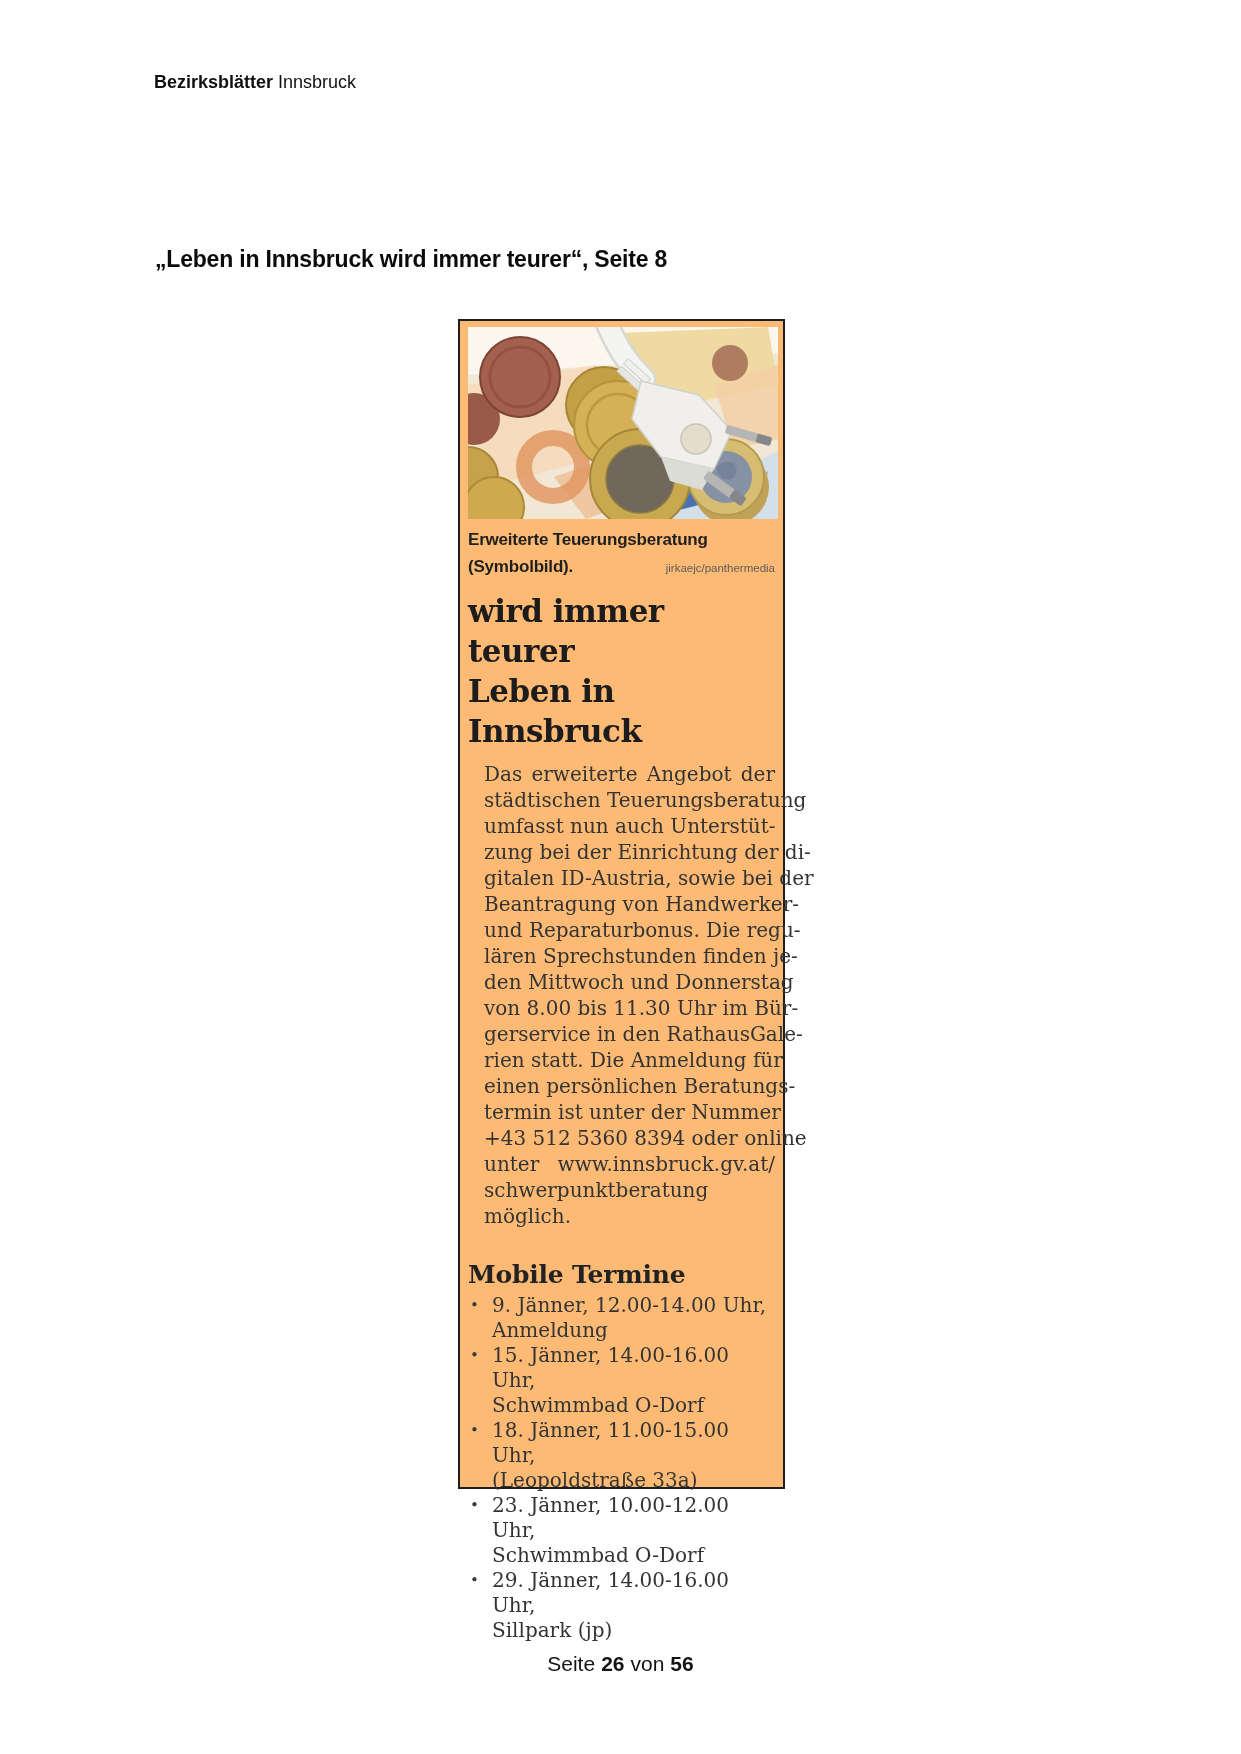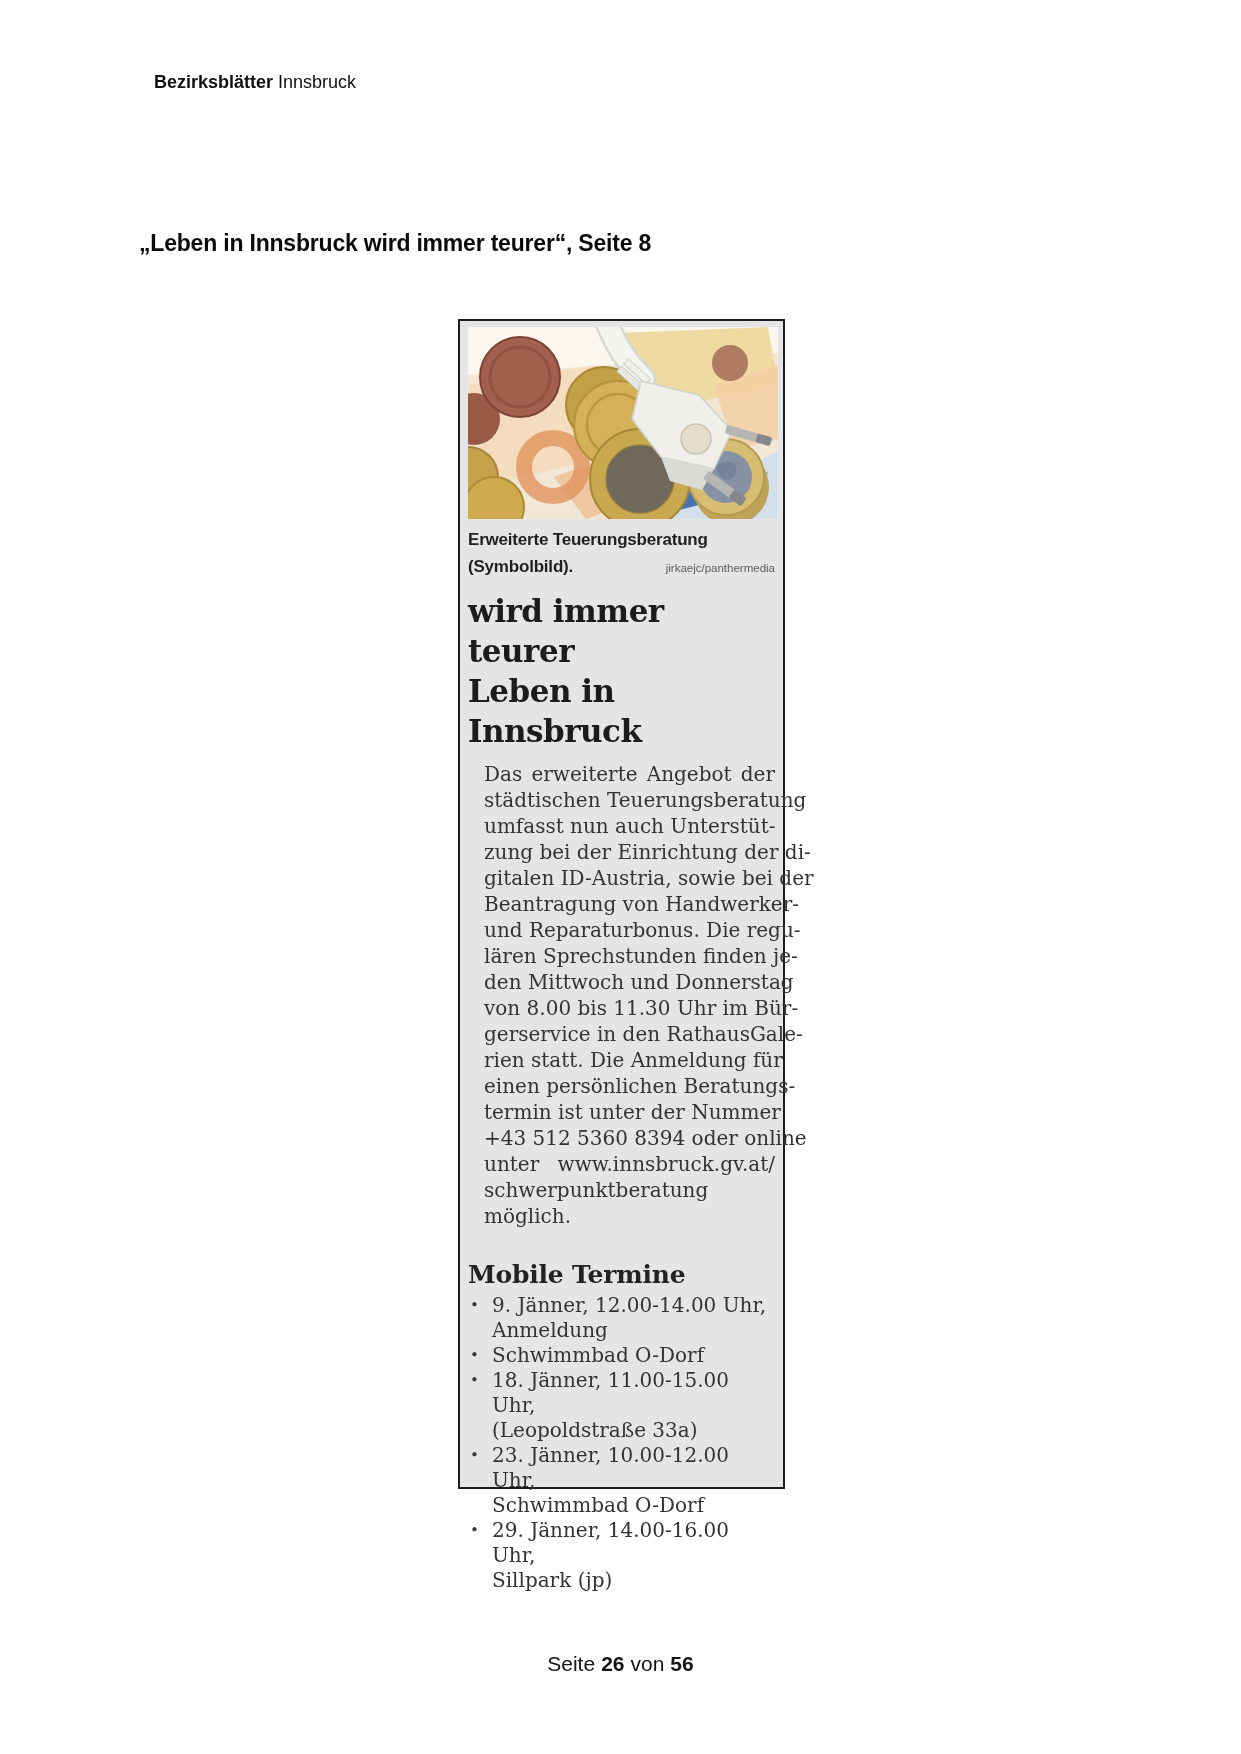--- a/index.html
+++ b/index.html
@@ -2,25 +2,25 @@
 <html><head>
 <meta charset="utf-8">
 <style>
   html,body{margin:0;padding:0;background:#fff;}
   .page{position:relative;width:1241px;height:1754px;background:#ffffff;overflow:hidden;
         font-family:"Liberation Sans",sans-serif;color:#000;}
 
   .doc-header{position:absolute;left:154px;top:72px;font-size:18px;color:#111;}
   .doc-header .b{font-weight:bold;}
 
-  .doc-title{position:absolute;left:139px;top:230px;margin:0;font-size:23px;font-weight:bold;color:#0b0b0b;
+  .doc-title{position:absolute;left:139px;top:230px;margin:16px;font-size:23px;font-weight:bold;color:#0b0b0b;
              letter-spacing:-0.2px;white-space:nowrap;}
 
   .clip{position:absolute;left:458px;top:319px;width:327px;height:1170px;box-sizing:border-box;
-        border:2.5px solid #1d1d1d;padding:6px 8px;background:#e5e5e5;
+        border:2.5px solid #1d1d1d;padding:6px 8px;background:#fdba74;
         font-family:"DejaVu Serif","Liberation Serif",serif;color:#303030;}
 
   .photo{display:block;width:310px;height:192px;}
 
   .caption{margin-top:7px;font-family:"Liberation Sans",sans-serif;font-weight:bold;
            font-size:17px;line-height:27px;color:#1f1f1f;letter-spacing:-0.2px;}
   .cap-row{display:flex;justify-content:space-between;align-items:baseline;}
   .credit{font-weight:normal;font-size:11.5px;color:#5c5c5c;letter-spacing:0;}
 
   .headline{margin-top:9px;font-size:31px;font-weight:bold;line-height:40px;color:#1c1c1c;
@@ -153,20 +153,21 @@
         <div class="mitem">
           <span class="bullet">•</span>
           <div class="itext">
             <div>9. Jänner, 12.00-14.00 Uhr,</div>
             <div>Anmeldung</div>
           </div>
         </div>
         <div class="mitem">
           <span class="bullet">•</span>
           <div class="itext">
+            <div>15. Jänner, 14.00-16.00 Uhr,</div>
             <div>Schwimmbad O-Dorf</div>
           </div>
         </div>
         <div class="mitem">
           <span class="bullet">•</span>
           <div class="itext">
             <div>18. Jänner, 11.00-15.00 Uhr,</div>
             <div>(Leopoldstraße 33a)</div>
           </div>
         </div>

